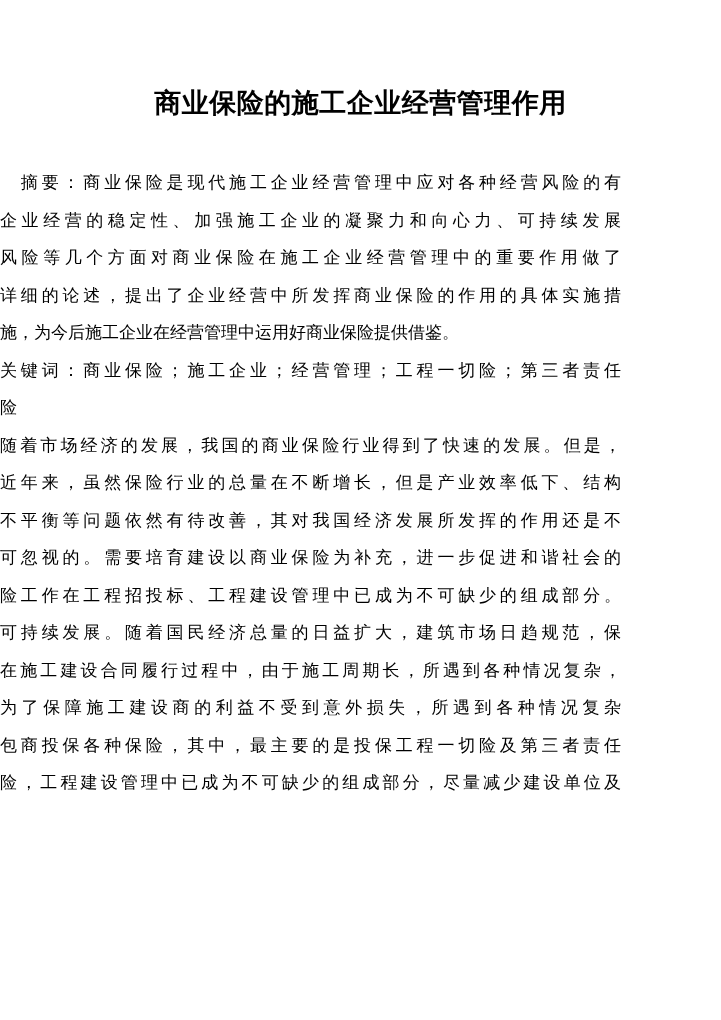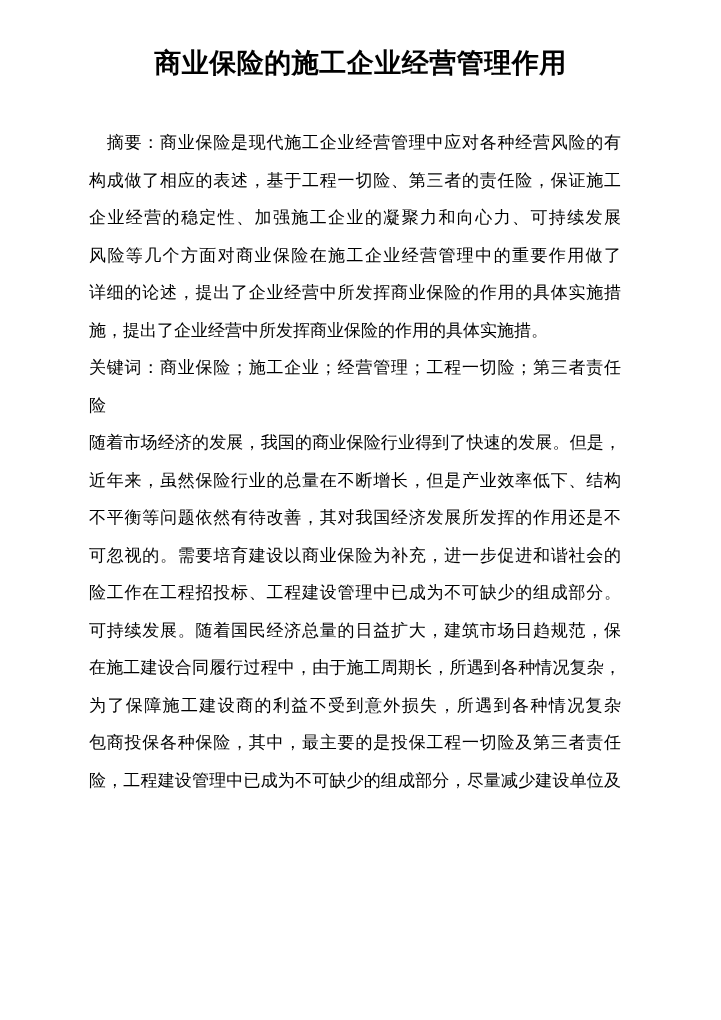--- a/index.html
+++ b/index.html
@@ -12,31 +12,30 @@
     width: 721px;
     height: 1020px;
     background: #ffffff;
     color: #000000;
     font-family: "Liberation Serif", "DejaVu Serif", serif;
     overflow: hidden;
     box-sizing: border-box;
   }
   .doc-title {
     margin: 0;
-    padding-top: 43px;
+    padding-top: 83px;
     height: 40px;
     line-height: 40px;
     font-size: 27px;
     font-weight: bold;
     text-align: center;
     letter-spacing: 0.5px;
   }
   .doc-body {
     margin-top: 41px;
-    padding-left: 89px;
     padding-right: 100px;
     font-size: 17px;
   }
   .line {
     height: 37.5px;
     line-height: 37.5px;
     text-align: justify;
     text-align-last: justify;
     text-justify: inter-character;
     overflow: hidden;
@@ -45,25 +44,24 @@
     text-align-last: left;
   }
 </style>
 </head>
 <body>
 
 <div class="doc-page">
   <h1 class="doc-title">商业保险的施工企业经营管理作用</h1>
   <div class="doc-body" id="body-lines">
       <div class="line">　摘要：商业保险是现代施工企业经营管理中应对各种经营风险的有</div>
-      <div class="line">构成做了相应的表述，基于工程一切险、第三者的责任险，保证施工</div>
       <div class="line">企业经营的稳定性、加强施工企业的凝聚力和向心力、可持续发展</div>
       <div class="line">风险等几个方面对商业保险在施工企业经营管理中的重要作用做了</div>
       <div class="line">详细的论述，提出了企业经营中所发挥商业保险的作用的具体实施措</div>
-      <div class="line para-end">施，提出了企业经营中所发挥商业保险的作用的具体实施措。</div>
+      <div class="line para-end">施，为今后施工企业在经营管理中运用好商业保险提供借鉴。</div>
       <div class="line">关键词：商业保险；施工企业；经营管理；工程一切险；第三者责任</div>
       <div class="line para-end">险</div>
       <div class="line">随着市场经济的发展，我国的商业保险行业得到了快速的发展。但是，</div>
       <div class="line">近年来，虽然保险行业的总量在不断增长，但是产业效率低下、结构</div>
       <div class="line">不平衡等问题依然有待改善，其对我国经济发展所发挥的作用还是不</div>
       <div class="line">可忽视的。需要培育建设以商业保险为补充，进一步促进和谐社会的</div>
       <div class="line">险工作在工程招投标、工程建设管理中已成为不可缺少的组成部分。</div>
       <div class="line">可持续发展。随着国民经济总量的日益扩大，建筑市场日趋规范，保</div>
       <div class="line">在施工建设合同履行过程中，由于施工周期长，所遇到各种情况复杂，</div>
       <div class="line">为了保障施工建设商的利益不受到意外损失，所遇到各种情况复杂</div>

